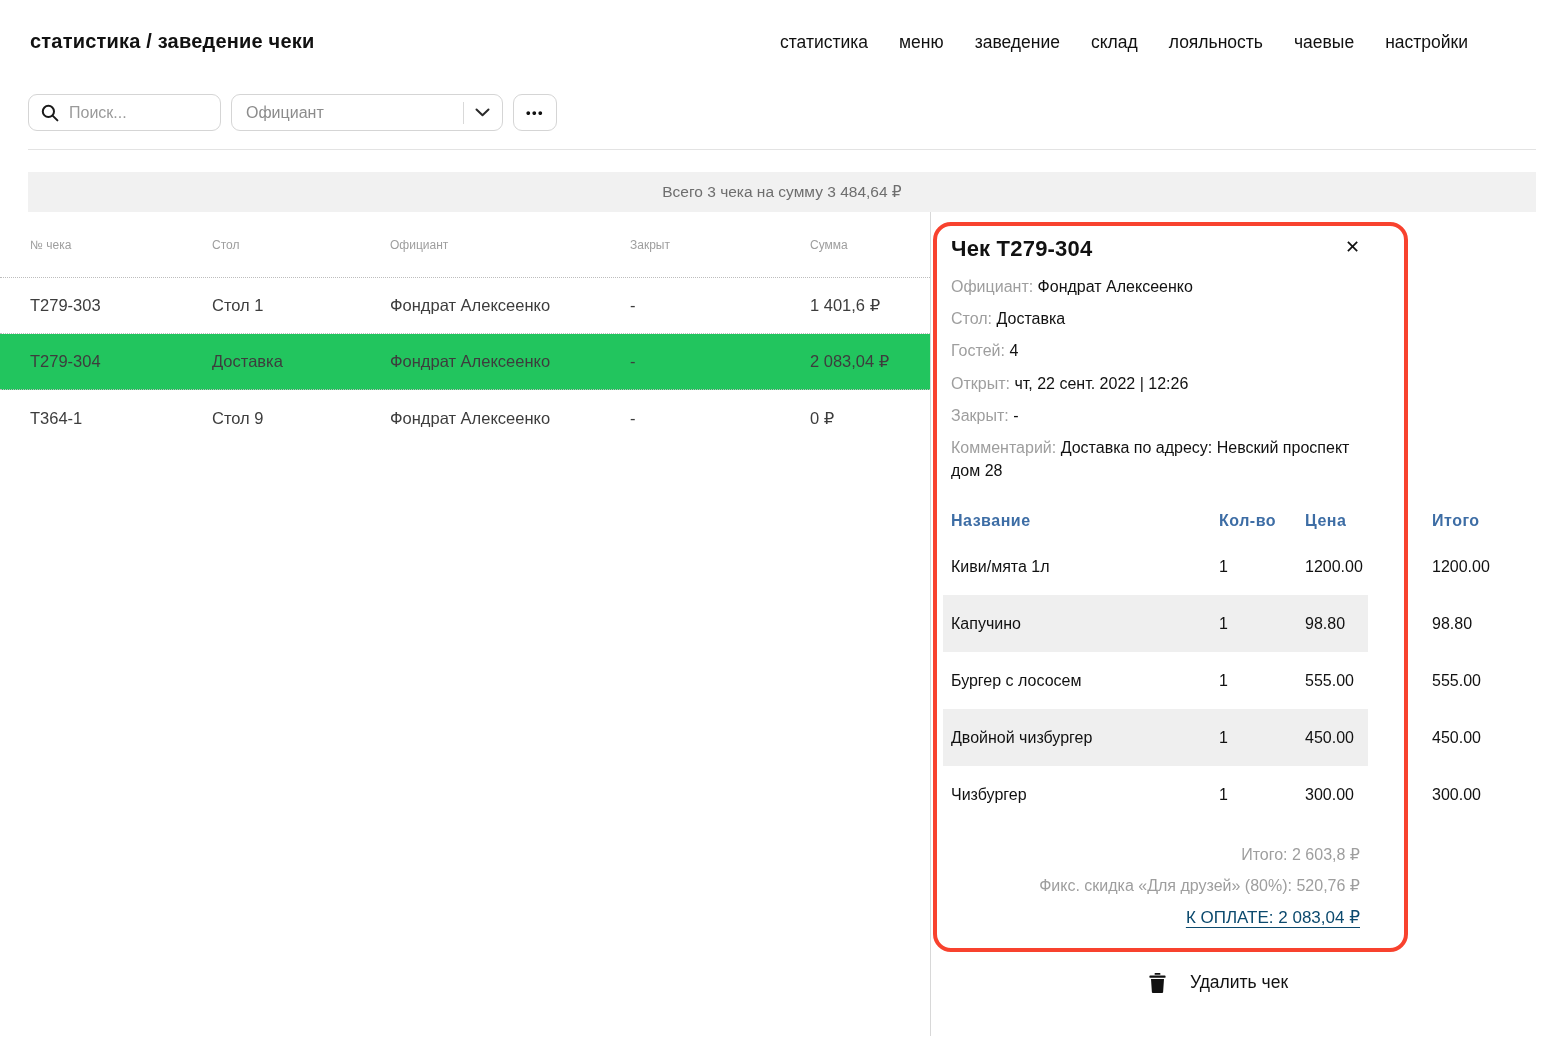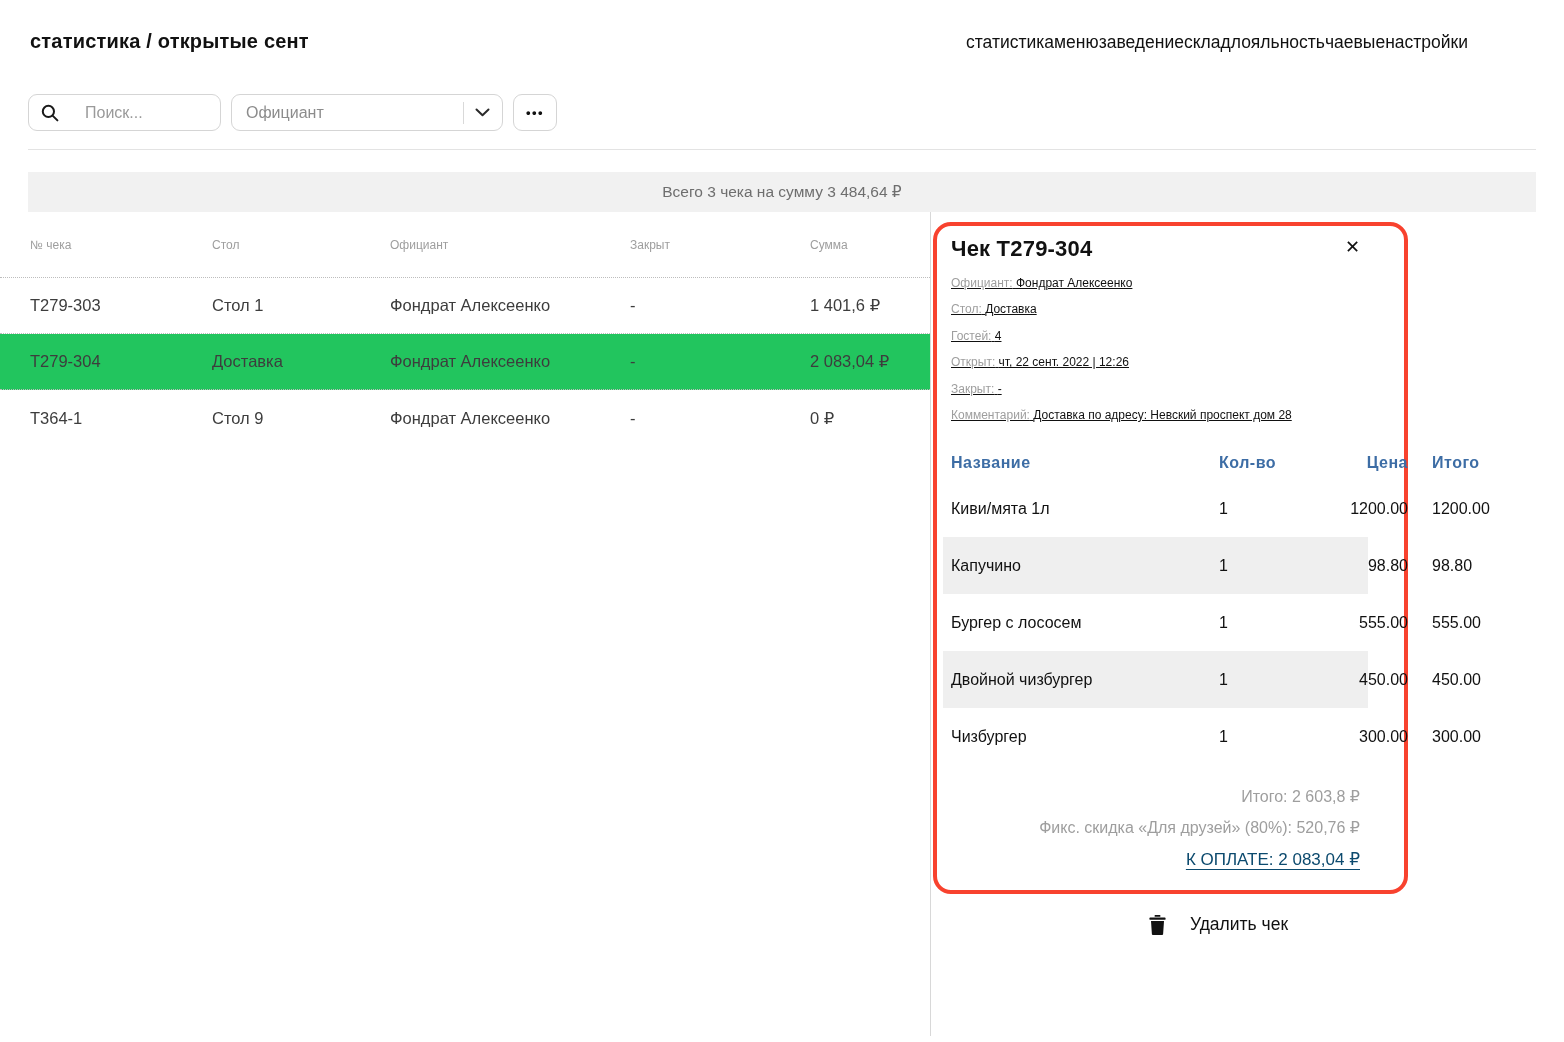--- a/index.html
+++ b/index.html
@@ -3,26 +3,26 @@
 <meta charset="utf-8">
 <style>
   * { margin: 0; padding: 0; box-sizing: border-box; }
   html, body { width: 1564px; height: 1042px; overflow: hidden; background: #ffffff;
     font-family: "Liberation Sans", "DejaVu Sans", sans-serif; color: #1c1c1c; }
 
   
   .header { display: flex; justify-content: space-between; align-items: baseline;
     padding: 30px 96px 0 30px; }
   .page-title { font-size: 20px; font-weight: 700; letter-spacing: .2px; color: #111; }
-  .nav { display: flex; }
+  .nav { display: flex; gap: 31px; }
   .nav a { font-size: 17.5px; color: #111; text-decoration: none; cursor: pointer; }
 
   
   .toolbar { display: flex; align-items: center; gap: 10px; margin: 41px 28px 0 28px; }
-  .search-box { display: flex; align-items: center; gap: 26px; width: 193px; height: 37px;
+  .search-box { display: flex; align-items: center; gap: 10px; width: 193px; height: 37px;
     border: 1px solid #d5d5d5; border-radius: 9px; padding: 11px 12px; background: #fff; }
   .search-box input { border: none; outline: none; flex: 1; min-width: 0; font-size: 16px;
     font-family: inherit; color: #333; }
   .search-box input::placeholder { color: #9a9a9a; }
   .select-box { display: flex; align-items: center; width: 272px; height: 37px;
     border: 1px solid #d5d5d5; border-radius: 9px; padding: 0 12px 0 14px; background: #fff; cursor: pointer; }
   .select-label { flex: 1; font-size: 16px; color: #8c8c8c; }
   .select-divider { width: 1px; height: 22px; background: #d9d9d9; margin-right: 11px; }
   .more-btn { width: 44px; height: 37px; border: 1px solid #d5d5d5; border-radius: 9px;
     background: #fff; display: flex; align-items: center; justify-content: center; cursor: pointer; }
@@ -46,45 +46,45 @@
   .r-row:last-child { border-bottom: none; }
   .r-row.selected { background: #22c55e; }
 
   
   .sidebar { flex: 1; border-left: 1px solid #d8d8d8; position: relative; }
   .panel { margin: 10px 0 0 2px; width: 475px; border: 4px solid #f8422e; border-radius: 18px;
     background: #fff; padding: 10px 44px 14px 14px; }
   .panel-head { display: flex; justify-content: space-between; align-items: flex-start; margin-bottom: 13px; }
   .panel-title { font-size: 22px; font-weight: 600; color: #111; letter-spacing: .2px; }
   .close-btn { font-size: 18px; color: #111; cursor: pointer; line-height: 1.3; background: none; border: none; font-family: inherit; }
-  .field { font-size: 12px; line-height: 1.45; margin-bottom: 9px; color: #111; text-decoration: underline; }
+  .field { font-size: 16px; line-height: 1.45; margin-bottom: 9px; color: #111; }
   .field .lbl { color: #9e9e9e; }
 
   .items { margin-top: 22px; }
   .i-grid { display: grid; grid-template-columns: 244px 62px 103px 1fr; align-items: center; gap: 24px; }
   .i-head { height: 34px; color: #3d6da5; font-weight: 700; font-size: 16px; letter-spacing: .5px; }
   .i-row { height: 57px; font-size: 16px; color: #111; margin: 0 -8px; padding: 0 8px;
     grid-template-columns: 244px 62px 103px 1fr; }
   .i-row:nth-child(odd) { background: #efefef; }
-  .num { text-align: right; }
+  .num { text-align: left; }
 
   .totals { margin-top: 16px; text-align: right; }
   .totals .t-line { font-size: 16px; color: #9e9e9e; line-height: 31px; }
   .totals .t-pay { font-size: 17px; color: #0c4a6e; font-weight: 500; line-height: 33px;
     text-decoration: underline; text-underline-offset: 4px; }
 
   .delete-row { width: 571px; margin-left: 2px; display: flex; justify-content: center; margin-top: 20px; }
   .delete-btn { display: flex; align-items: center; gap: 24px; background: none; border: none;
     cursor: pointer; font-family: inherit; font-size: 17.5px; color: #111; }
 </style>
 </head>
 <body>
 
 <div class="header">
-  <div class="page-title">статистика / открытые сент</div>
+  <div class="page-title">статистика / заведение чеки</div>
   <nav class="nav">
     <a>статистика</a>
     <a>меню</a>
     <a>заведение</a>
     <a>склад</a>
     <a>лояльность</a>
     <a>чаевые</a>
     <a>настройки</a>
   </nav>
 </div>

